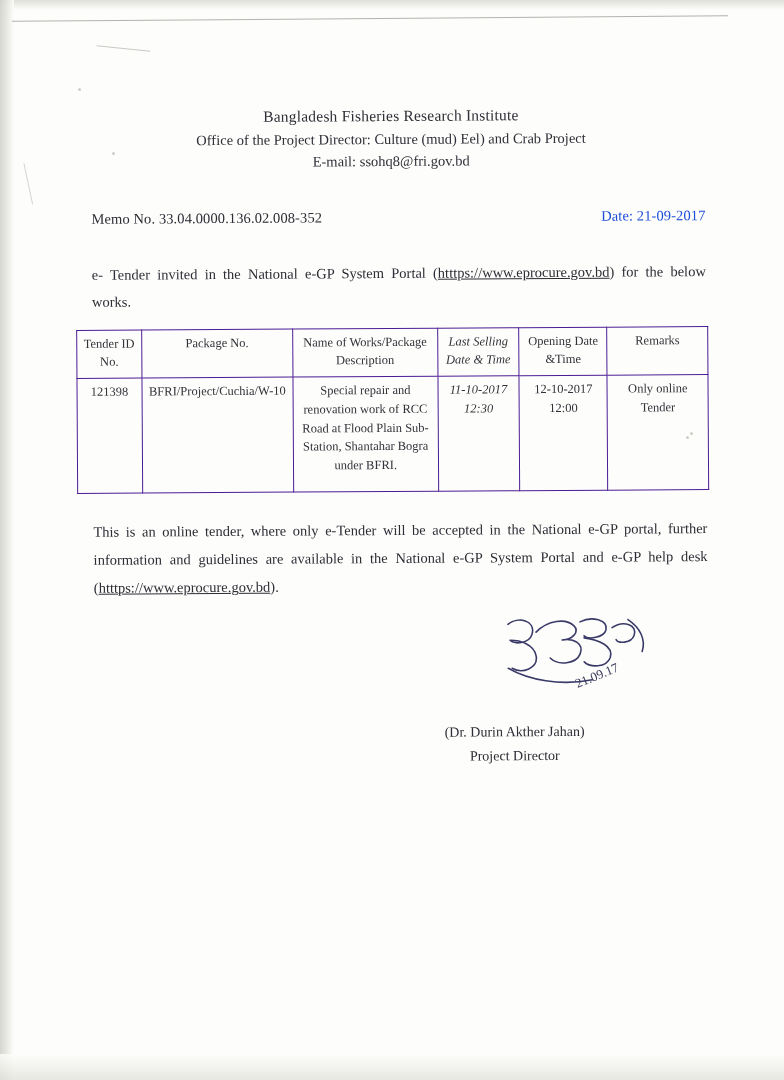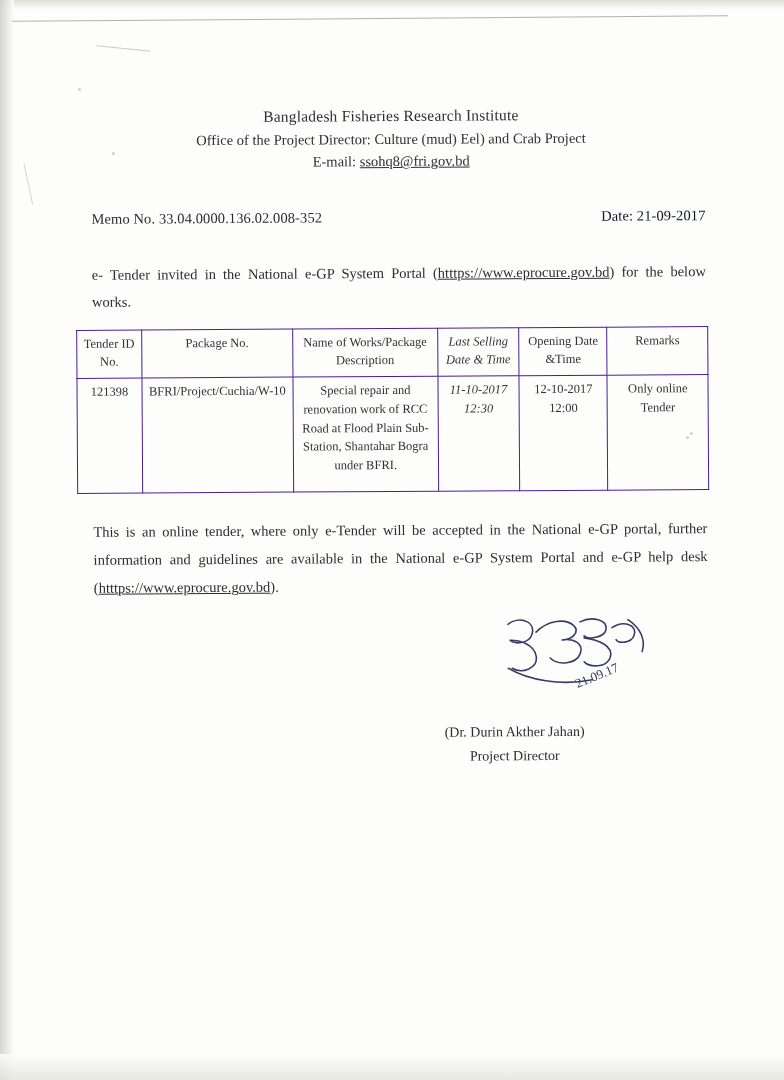--- a/index.html
+++ b/index.html
@@ -95,33 +95,32 @@
   }
   .office-line {
     font-size: 14.5px;
     color: #2f2f38;
   }
   .email-line {
     font-size: 14.5px;
     color: #2f2f38;
   }
   .email-line .email-addr {
-    text-decoration: underline;
   }
 
   .memo-row {
     margin-top: 36px;
     padding: 0 78px 0 92px;
     display: flex;
     justify-content: space-between;
     align-items: baseline;
     font-size: 14.5px;
   }
   .memo-no { color: #2d2d36; letter-spacing: .1px; }
-  .memo-date { color: #0f172a; letter-spacing: .1px; }
+  .memo-date { color: #1d4ed8; letter-spacing: .1px; }
 
   .intro {
     margin-top: 34px;
     padding: 0 78px 0 92px;
     font-size: 14.5px;
     line-height: 1.85;
     text-align: justify;
     color: #2d2d36;
   }
   .intro .lnk { text-decoration: underline; }

